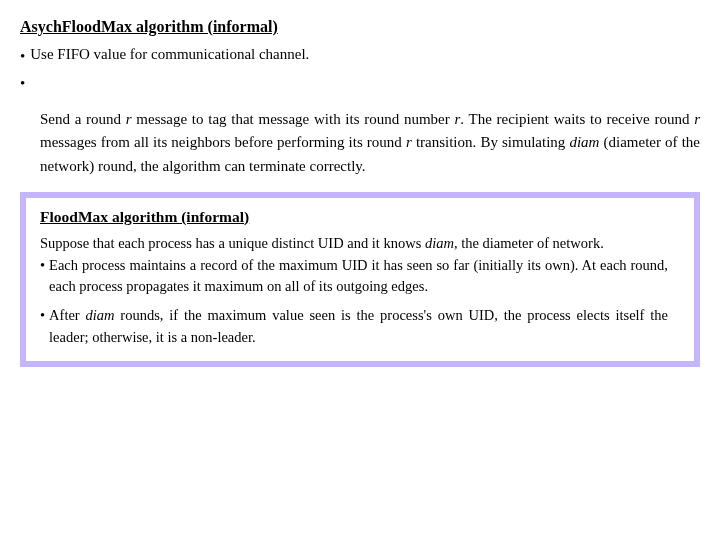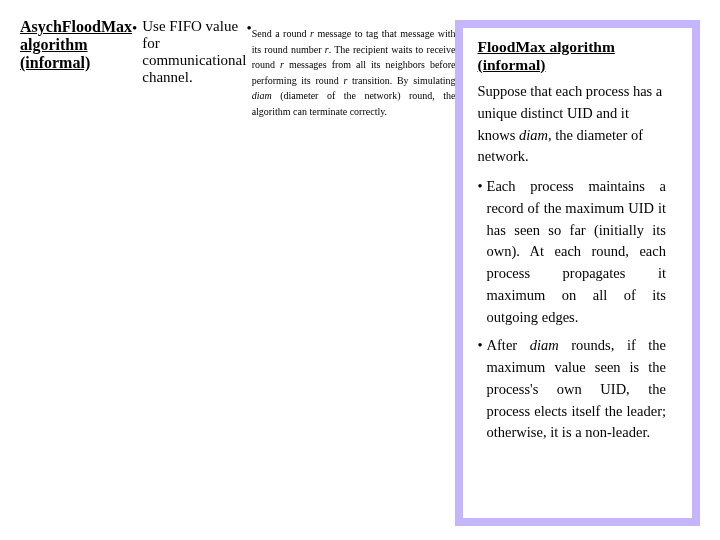--- a/index.html
+++ b/index.html
@@ -16,21 +16,21 @@
       font-size: 15px;
       color: #000000;
       overflow: hidden;
     }
 
     .page-container {
       width: 720px;
       height: 540px;
       padding: 18px 20px 14px 20px;
       display: flex;
-      flex-direction: row;
+      flex-direction: column;
     }
 
     .main-title {
       font-size: 16px;
       font-weight: bold;
       text-decoration: underline;
       margin-bottom: 10px;
     }
 
     .bullet-item {
@@ -44,48 +44,48 @@
     .bullet-item .bullet {
       font-size: 15px;
       line-height: 1.4;
     }
 
     .bullet-link {
       text-decoration: underline;
     }
 
     .description-block {
-      font-size: 10px;
+      font-size: 15px;
       line-height: 1.55;
       margin-top: 8px;
       margin-bottom: 12px;
       text-align: justify;
+      margin-left: 20px;
     }
 
     .description-block em {
       font-style: italic;
     }
 
     .box {
-      border: 8px solid #c4b5fd;
+      border: 6px solid #c4b5fd;
       padding: 10px 26px 12px 14px;
       margin-top: 2px;
     }
 
     .box-title {
       font-size: 15.5px;
       font-weight: bold;
       text-decoration: underline;
       margin-bottom: 7px;
     }
 
     .box-intro {
       font-size: 14.5px;
       line-height: 1.5;
-      margin-bottom: 8px;
     }
 
     .box-intro em {
       font-style: italic;
     }
 
     .box-bullet {
       font-size: 14.5px;
       line-height: 1.5;
       margin-bottom: 7px;

